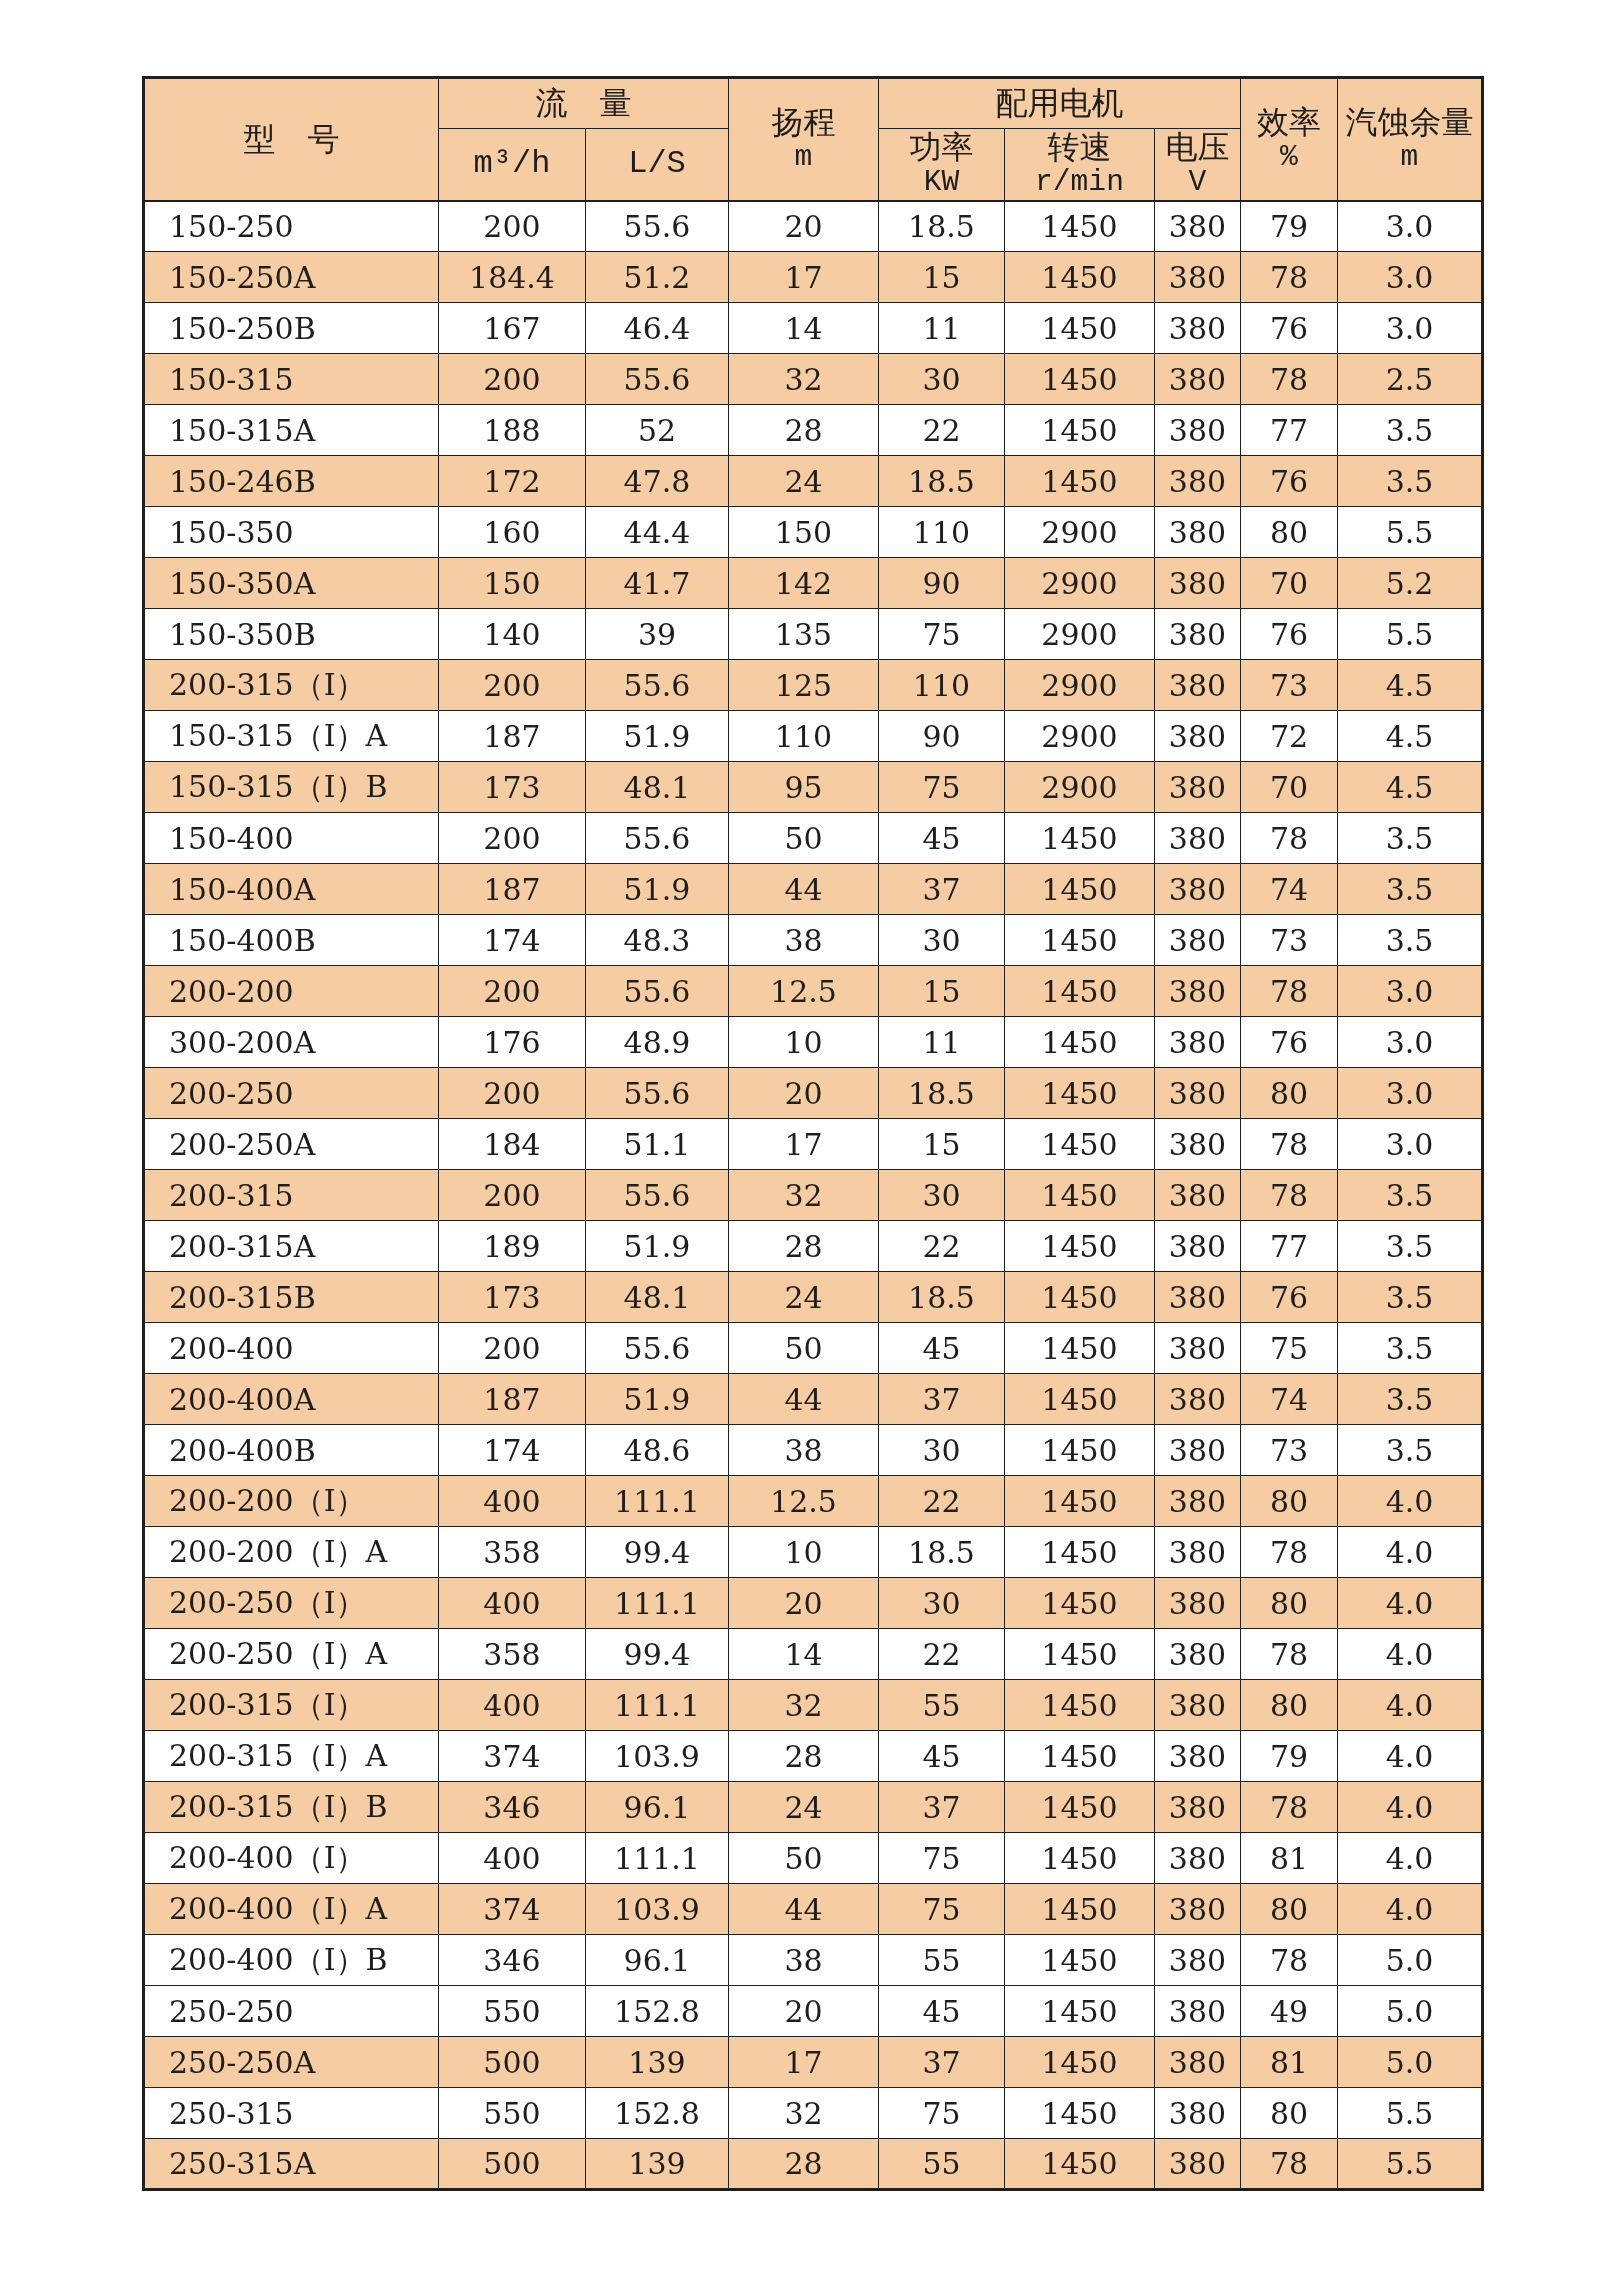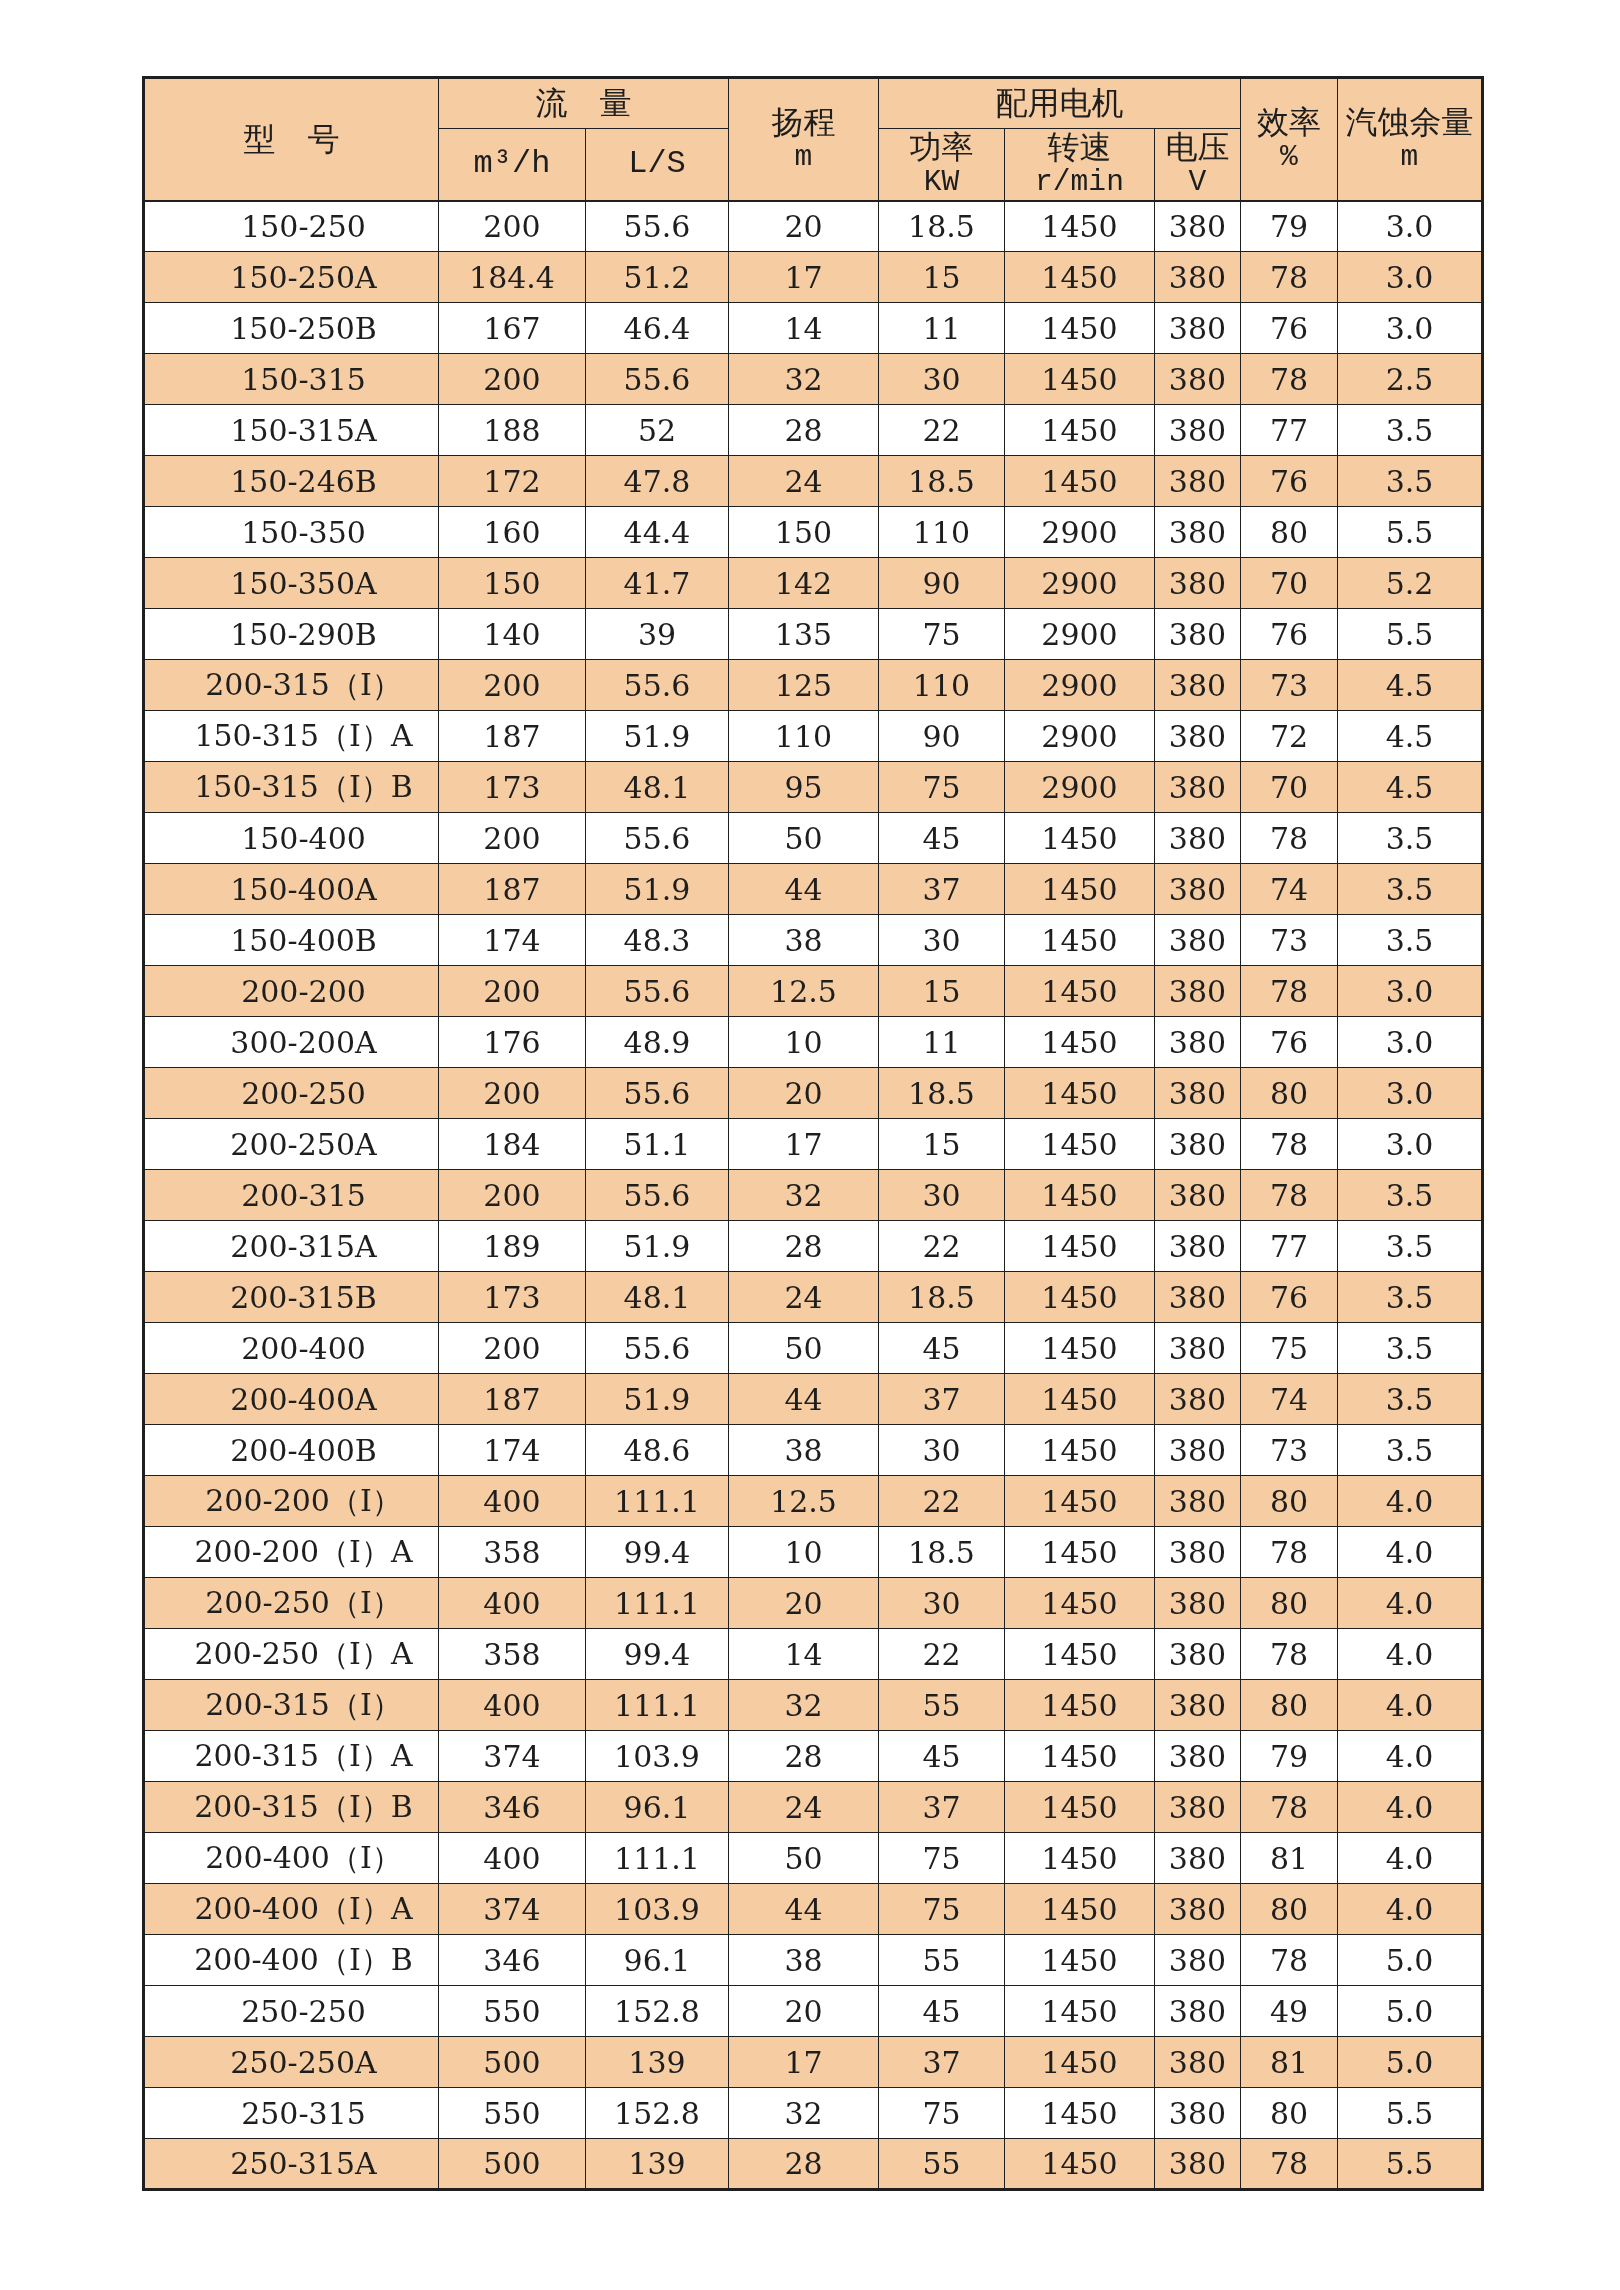--- a/index.html
+++ b/index.html
@@ -33,21 +33,21 @@
   }
   .spec thead tr.hrow-a { height:51px; }
   .spec thead tr.hrow-b { height:72px; }
   .spec thead tr.hrow-b th,
   .spec thead th[rowspan] { border-bottom-width:2.7px; }
   .hdr-unit { font-size:29.6px;font-family:Liberation Mono, monospace; }
   .hdr-2line div { line-height:1.12; }
   .spec tbody tr { height:51px; }
   .spec tbody td { font-size:30px; }
   .spec td.model {
-    text-align:center;
+    text-align:left;
     padding-left:24px;
   }
   .spec tbody tr.stripe td { background:var(--stripe,#F6CDA2); }
 </style>
 </head>
 <body>
 
 <div class="page">
   <table class="spec">
     <colgroup>
@@ -179,21 +179,21 @@
           <td>150</td>
           <td>41.7</td>
           <td>142</td>
           <td>90</td>
           <td>2900</td>
           <td>380</td>
           <td>70</td>
           <td>5.2</td>
         </tr>
         <tr>
-          <td class="model">150-290B</td>
+          <td class="model">150-350B</td>
           <td>140</td>
           <td>39</td>
           <td>135</td>
           <td>75</td>
           <td>2900</td>
           <td>380</td>
           <td>76</td>
           <td>5.5</td>
         </tr>
         <tr class="stripe">

